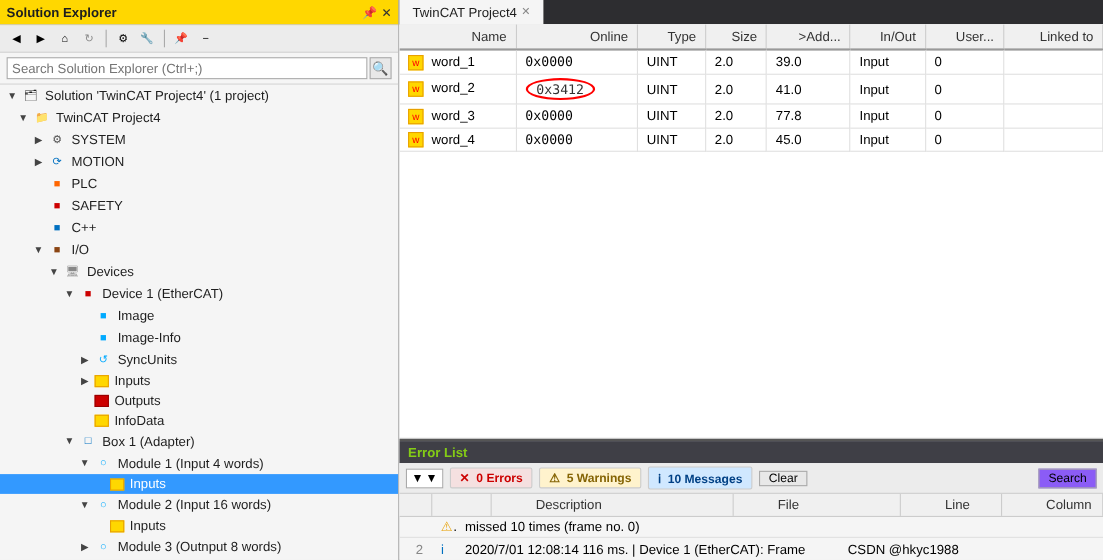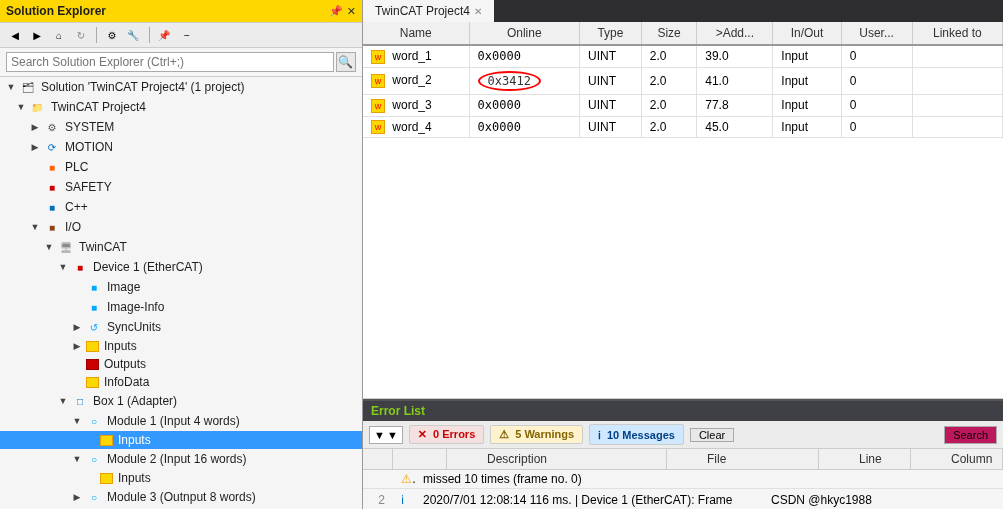--- a/index.html
+++ b/index.html
@@ -187,21 +187,21 @@
       width: 100%;
       border-collapse: collapse;
       font-size: 12px;
     }
 
     .tc-table th {
       background: #f0f0f0;
       border-right: 1px solid #ccc;
       border-bottom: 2px solid #999;
       padding: 4px 8px;
-      text-align: center;
+      text-align: right;
       font-weight: normal;
       color: #333;
       white-space: nowrap;
     }
 
     .tc-table td {
       border-right: 1px solid #e0e0e0;
       border-bottom: 1px solid #e0e0e0;
       padding: 3px 8px;
       white-space: nowrap;
@@ -290,21 +290,21 @@
     .el-clear-btn {
       background: #e8e8e8;
       border: 1px solid #aaa;
       padding: 0 8px;
       cursor: pointer;
       font-size: 11px;
     }
 
     .el-search-btn {
       margin-left: auto;
-      background: #be185d;
+      background: #8b5cf6;
       border: 1px solid #aaa;
       padding: 2px 8px;
       cursor: pointer;
       font-size: 11px;
     }
 
     .el-table-header {
       background: #f0f0f0;
       display: flex;
       border-bottom: 1px solid #ccc;
@@ -468,21 +468,21 @@
         <span class="tree-expand">▼</span>
         <span class="tree-icon" style="color:#8b4513">■</span>
         <span>I/O</span>
       </div>
     </div>
 
     <div class="tree-item indent3">
       <div class="tree-item-inner">
         <span class="tree-expand">▼</span>
         <span class="tree-icon" style="color:#888">🖥</span>
-        <span>TwinCAT</span>
+        <span>Devices</span>
       </div>
     </div>
 
     <div class="tree-item indent4">
       <div class="tree-item-inner">
         <span class="tree-expand">▼</span>
         <span class="tree-icon" style="color:#cc0000">■</span>
         <span>Device 1 (EtherCAT)</span>
       </div>
     </div>

